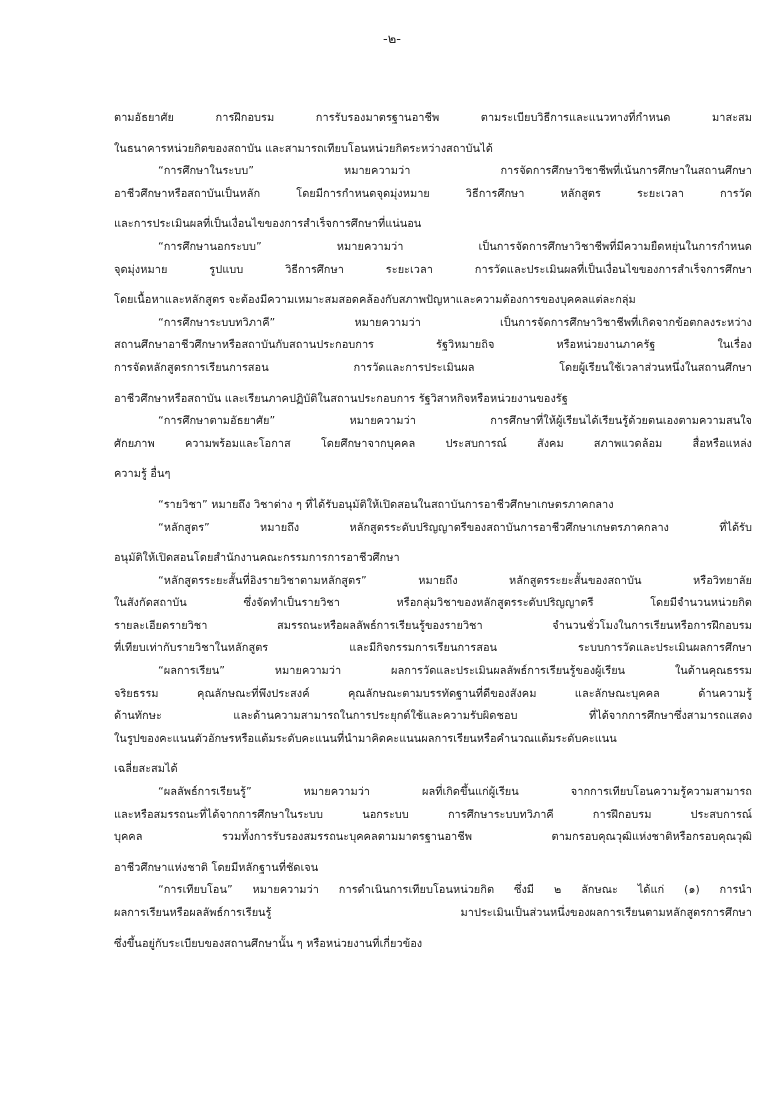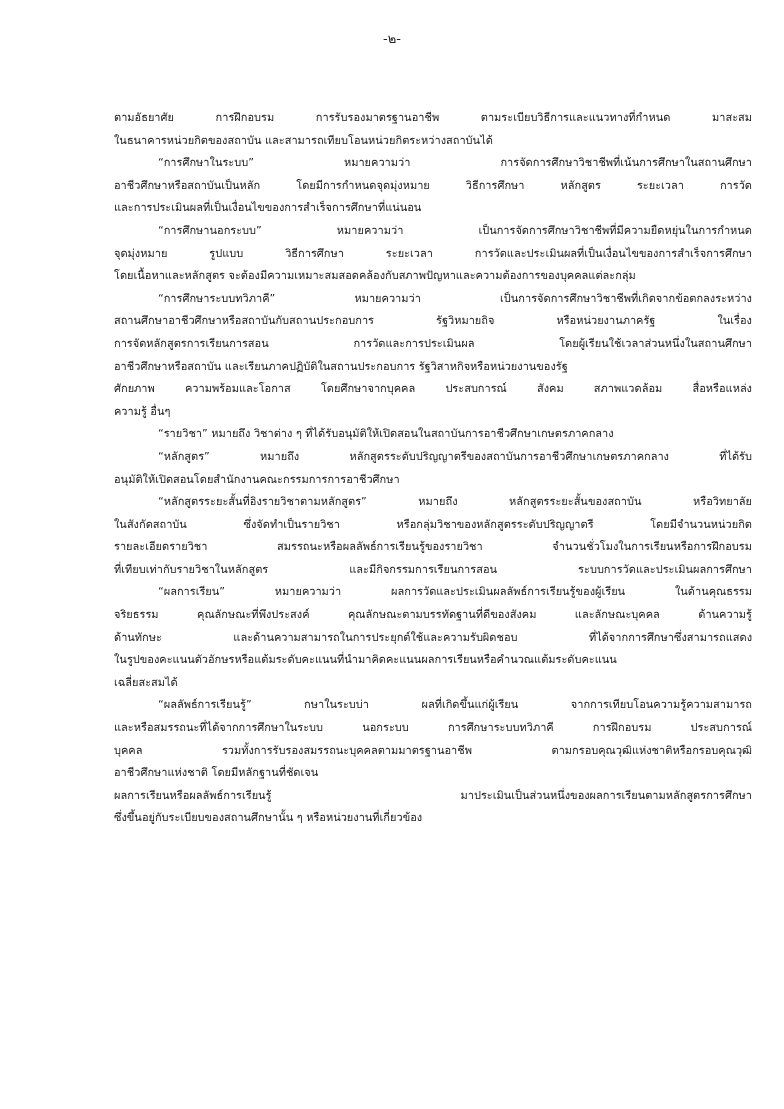--- a/index.html
+++ b/index.html
@@ -3,21 +3,21 @@
 <meta charset="utf-8">
 <style>
   html, body { margin: 0; padding: 0; background: #ffffff; }
   body { width: 784px; height: 1109px; position: relative; overflow: hidden;
          font-family: "DejaVu Sans", "Liberation Sans", sans-serif; color: #1a1a1a; }
   .page-number { position: absolute; top: 28px; left: 0; width: 784px; text-align: center;
                  font-size: 13px; color: #222; }
   .content { position: absolute; top: 107px; left: 114px; width: 638px; }
   .line { height: 22.6px; line-height: 22.6px; font-size: 11px; white-space: nowrap;
           overflow: visible; text-align: justify; text-align-last: justify; }
-  .line.last { text-align-last: left; }
+  .line.last { text-align-last: left; margin-top: 8px; }
   .line.indent { padding-left: 44px; }
 </style>
 </head>
 <body>
 
 <div class="page-number">-๒-</div>
 
 <div class="content" id="content">
     <div>
       <div class="line">ตามอัธยาศัย การฝึกอบรม การรับรองมาตรฐานอาชีพ ตามระเบียบวิธีการและแนวทางที่กำหนด มาสะสม</div>
@@ -33,20 +33,21 @@
       <div class="line">จุดมุ่งหมาย รูปแบบ วิธีการศึกษา ระยะเวลา การวัดและประเมินผลที่เป็นเงื่อนไขของการสำเร็จการศึกษา</div>
       <div class="line last">โดยเนื้อหาและหลักสูตร จะต้องมีความเหมาะสมสอดคล้องกับสภาพปัญหาและความต้องการของบุคคลแต่ละกลุ่ม</div>
     </div>
     <div>
       <div class="line indent">“การศึกษาระบบทวิภาคี” หมายความว่า เป็นการจัดการศึกษาวิชาชีพที่เกิดจากข้อตกลงระหว่าง</div>
       <div class="line">สถานศึกษาอาชีวศึกษาหรือสถาบันกับสถานประกอบการ รัฐวิหมายถิจ หรือหน่วยงานภาครัฐ ในเรื่อง</div>
       <div class="line">การจัดหลักสูตรการเรียนการสอน การวัดและการประเมินผล โดยผู้เรียนใช้เวลาส่วนหนึ่งในสถานศึกษา</div>
       <div class="line last">อาชีวศึกษาหรือสถาบัน และเรียนภาคปฏิบัติในสถานประกอบการ รัฐวิสาหกิจหรือหน่วยงานของรัฐ</div>
     </div>
     <div>
+      <div class="line indent">“การศึกษาตามอัธยาศัย” หมายความว่า การศึกษาที่ให้ผู้เรียนได้เรียนรู้ด้วยตนเองตามความสนใจ</div>
       <div class="line">ศักยภาพ ความพร้อมและโอกาส โดยศึกษาจากบุคคล ประสบการณ์ สังคม สภาพแวดล้อม สื่อหรือแหล่ง</div>
       <div class="line last">ความรู้ อื่นๆ</div>
     </div>
     <div>
       <div class="line indent last">“รายวิชา” หมายถึง วิชาต่าง ๆ ที่ได้รับอนุมัติให้เปิดสอนในสถาบันการอาชีวศึกษาเกษตรภาคกลาง</div>
     </div>
     <div>
       <div class="line indent">“หลักสูตร” หมายถึง หลักสูตรระดับปริญญาตรีของสถาบันการอาชีวศึกษาเกษตรภาคกลาง ที่ได้รับ</div>
       <div class="line last">อนุมัติให้เปิดสอนโดยสำนักงานคณะกรรมการการอาชีวศึกษา</div>
     </div>
@@ -57,22 +58,23 @@
       <div class="line">ที่เทียบเท่ากับรายวิชาในหลักสูตร และมีกิจกรรมการเรียนการสอน ระบบการวัดและประเมินผลการศึกษา</div>
     </div>
     <div>
       <div class="line indent">“ผลการเรียน” หมายความว่า ผลการวัดและประเมินผลลัพธ์การเรียนรู้ของผู้เรียน ในด้านคุณธรรม</div>
       <div class="line">จริยธรรม คุณลักษณะที่พึงประสงค์ คุณลักษณะตามบรรทัดฐานที่ดีของสังคม และลักษณะบุคคล ด้านความรู้</div>
       <div class="line">ด้านทักษะ และด้านความสามารถในการประยุกต์ใช้และความรับผิดชอบ ที่ได้จากการศึกษาซึ่งสามารถแสดง</div>
       <div class="line">ในรูปของคะแนนตัวอักษรหรือแต้มระดับคะแนนที่นำมาคิดคะแนนผลการเรียนหรือคำนวณแต้มระดับคะแนน</div>
       <div class="line last">เฉลี่ยสะสมได้</div>
     </div>
     <div>
-      <div class="line indent">“ผลลัพธ์การเรียนรู้” กษาในระบบ่า ผลที่เกิดขึ้นแก่ผู้เรียน จากการเทียบโอนความรู้ความสามารถ</div>
+      <div class="line indent">“ผลลัพธ์การเรียนรู้” หมายความว่า ผลที่เกิดขึ้นแก่ผู้เรียน จากการเทียบโอนความรู้ความสามารถ</div>
       <div class="line">และหรือสมรรถนะที่ได้จากการศึกษาในระบบ นอกระบบ การศึกษาระบบทวิภาคี การฝึกอบรม ประสบการณ์</div>
       <div class="line">บุคคล รวมทั้งการรับรองสมรรถนะบุคคลตามมาตรฐานอาชีพ ตามกรอบคุณวุฒิแห่งชาติหรือกรอบคุณวุฒิ</div>
       <div class="line last">อาชีวศึกษาแห่งชาติ โดยมีหลักฐานที่ชัดเจน</div>
     </div>
     <div>
+      <div class="line indent">“การเทียบโอน” หมายความว่า การดำเนินการเทียบโอนหน่วยกิต ซึ่งมี ๒ ลักษณะ ได้แก่ (๑) การนำ</div>
       <div class="line">ผลการเรียนหรือผลลัพธ์การเรียนรู้ มาประเมินเป็นส่วนหนึ่งของผลการเรียนตามหลักสูตรการศึกษา</div>
       <div class="line last">ซึ่งขึ้นอยู่กับระเบียบของสถานศึกษานั้น ๆ หรือหน่วยงานที่เกี่ยวข้อง</div>
     </div>
   </div>
 
 </body></html>

